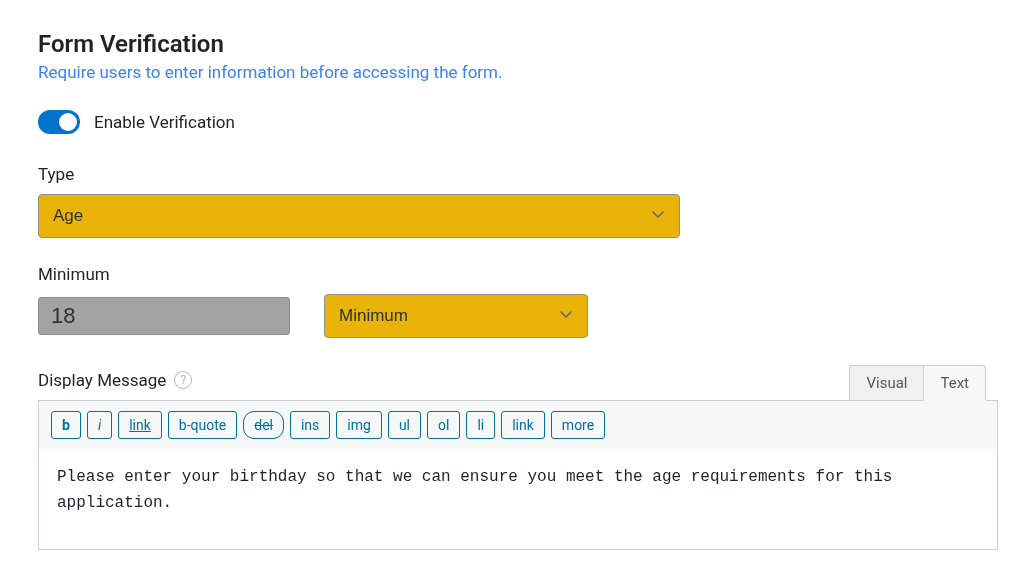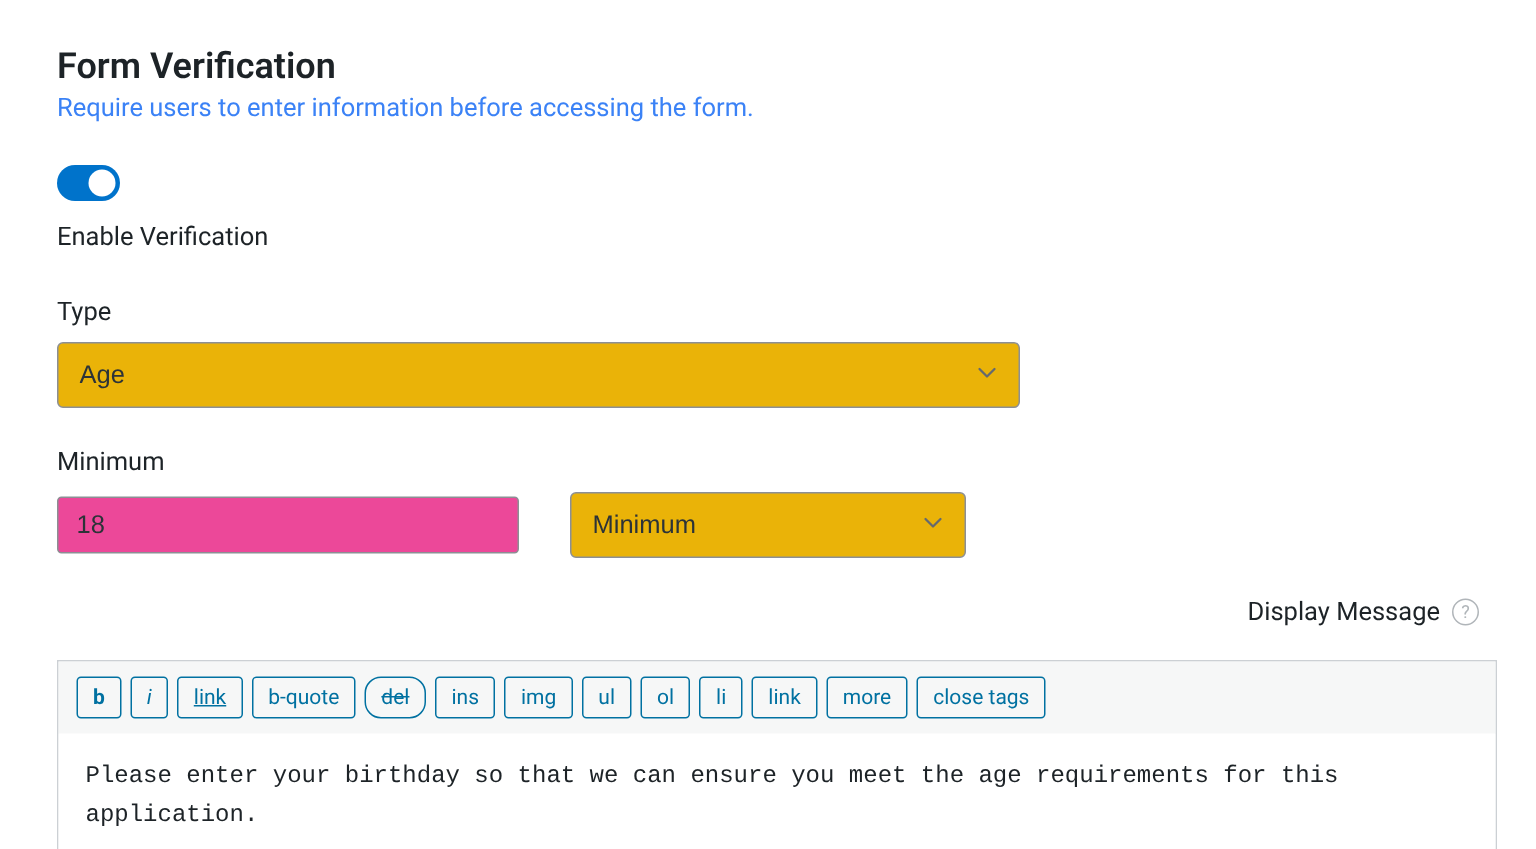--- a/index.html
+++ b/index.html
@@ -20,24 +20,23 @@
       color: #1d2327;
       margin-bottom: 4px;
     }
     .section-desc {
       font-size: 17px;
       color: #3b82f6;
       margin-bottom: 28px;
     }
     .toggle-row {
       display: flex;
-      align-items: flex-start;
+      align-items: center;
       gap: 14px;
       margin-bottom: 30px;
-      flex-direction: column;
     }
     .toggle {
       position: relative;
       width: 42px;
       height: 24px;
       background: #0073cb;
       border-radius: 12px;
       cursor: pointer;
       display: inline-block;
     }
@@ -90,39 +89,38 @@
       transform: translateY(-50%);
       pointer-events: none;
       color: #646970;
     }
     .criteria-row {
       display: flex;
       align-items: center;
       gap: 34px;
     }
     .text-input {
-      width: 308px;
+      width: 252px;
       height: 38px;
       border: 1px solid #8c8f94;
       border-radius: 3px;
-      background: #ec4899;
+      background: #a3a3a3;
       padding: 0 12px;
-      font-size: 17px;
+      font-size: 22px;
       color: #2c3338;
     }
     .select-input.small {
       width: 264px;
       height: 44px;
     }
     .display-message-header {
       display: flex;
       justify-content: space-between;
       align-items: flex-end;
-      margin-bottom: 12px;
-      flex-direction: column;
+      margin-bottom: 0;
     }
     .help-icon {
       display: inline-flex;
       align-items: center;
       justify-content: center;
       width: 18px;
       height: 18px;
       border: 1.5px solid #b0b5b9;
       border-radius: 50%;
       color: #b0b5b9;
@@ -239,33 +237,36 @@
           </svg>
       </span>
     </div>
   </div>
 </div>
 
 <div class="display-message-header">
   <div class="field-label">
     <span>Display Message</span>
     <span class="help-icon">?</span>
+  </div>
+  <div class="editor-tabs">
+    <div class="editor-tab">Visual</div>
+    <div class="editor-tab active">Text</div>
   </div>
 </div>
 
 <div class="editor-container">
   <div class="quicktags-toolbar">
     <button class="qt-button bold">b</button>
     <button class="qt-button italic">i</button>
     <button class="qt-button underline">link</button>
     <button class="qt-button">b-quote</button>
     <button class="qt-button strike">del</button>
     <button class="qt-button">ins</button>
     <button class="qt-button">img</button>
     <button class="qt-button">ul</button>
     <button class="qt-button">ol</button>
     <button class="qt-button">li</button>
     <button class="qt-button">link</button>
     <button class="qt-button">more</button>
-    <button class="qt-button">close tags</button>
   </div>
   <textarea class="editor-textarea" style="">Please enter your birthday so that we can ensure you meet the age requirements for this application.</textarea>
 </div>
 
 </body></html>

